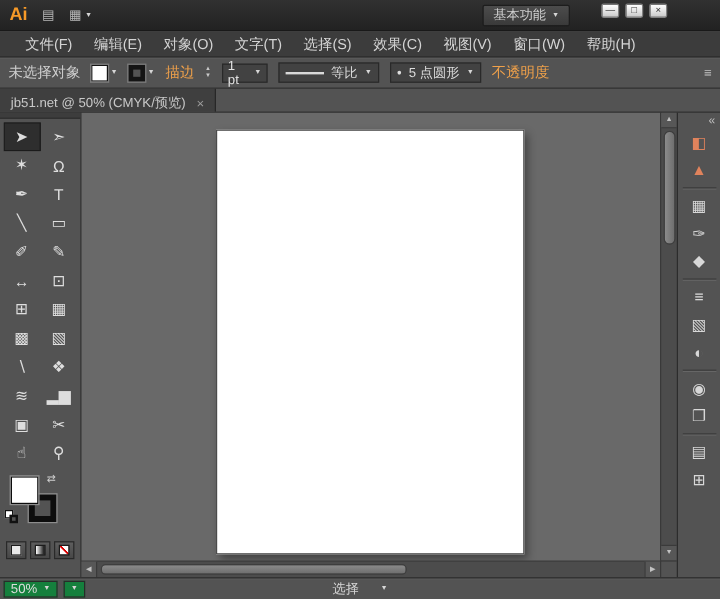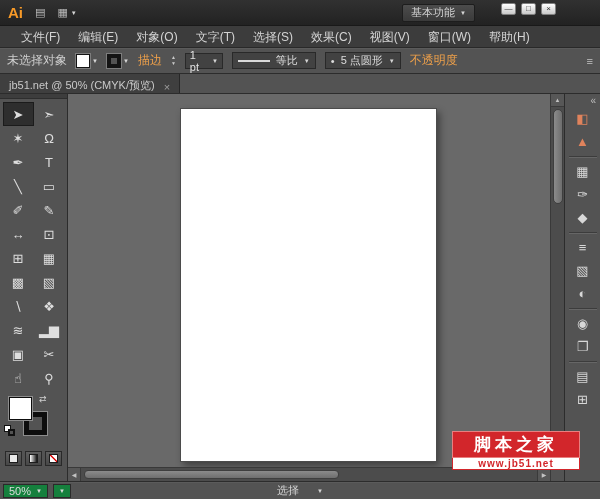--- a/index.html
+++ b/index.html
@@ -302,18 +302,14 @@
     </div>
     <div class="status-box">
       <span class="caret">▼</span>
     </div>
     <div class="status-center">
       <span>选择</span>
       <span class="caret">▼</span>
     </div>
   </div>
 
-  <div class="watermark">
-    <div class="wm-title">脚本之家</div>
-    <div class="wm-url">www.jb51.net</div>
-  </div>
 
 </div>
 
 </body></html>

